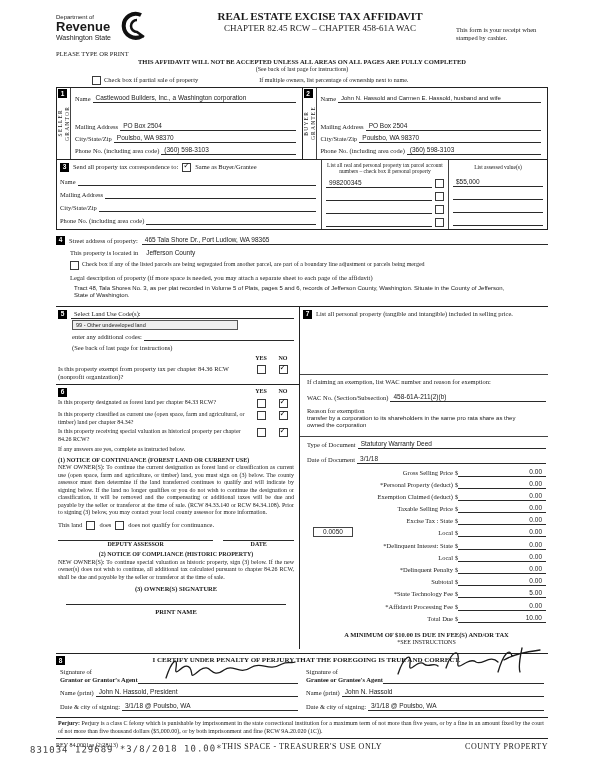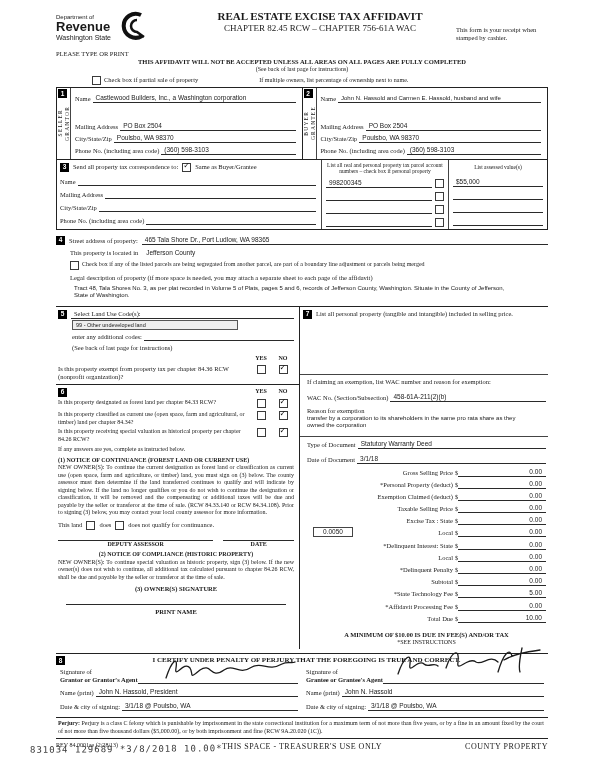--- a/index.html
+++ b/index.html
@@ -94,21 +94,21 @@
           <svg width="34" height="32" viewBox="0 0 34 32">
             <path d="M28 5 A12 12 0 1 0 29 26" fill="none" stroke="#111" stroke-width="4"></path>
             <path d="M24 10 A6 6 0 1 0 24 22 L31 27" fill="none" stroke="#111" stroke-width="2.5"></path>
           </svg>
         </span>
       </div>
       <div class="f65" style="margin-top:4px;">PLEASE TYPE OR PRINT</div>
     </div>
     <div class="title-col">
       <div class="f11 b">REAL ESTATE EXCISE TAX AFFIDAVIT</div>
-      <div class="f9">CHAPTER 82.45 RCW – CHAPTER 756-61A WAC</div>
+      <div class="f9">CHAPTER 82.45 RCW – CHAPTER 458-61A WAC</div>
     </div>
     <div class="receipt-col f65">This form is your receipt when stamped by cashier.</div>
   </div>
 
   <div class="f65 b c">THIS AFFIDAVIT WILL NOT BE ACCEPTED UNLESS ALL AREAS ON ALL PAGES ARE FULLY COMPLETED</div>
   <div class="f6 c">(See back of last page for instructions)</div>
 
   <div style="display:flex;align-items:flex-end;margin-top:2px;">
     <span style="margin-left:36px;display:flex;align-items:center;gap:3px;">
       <span class="cb"></span>

